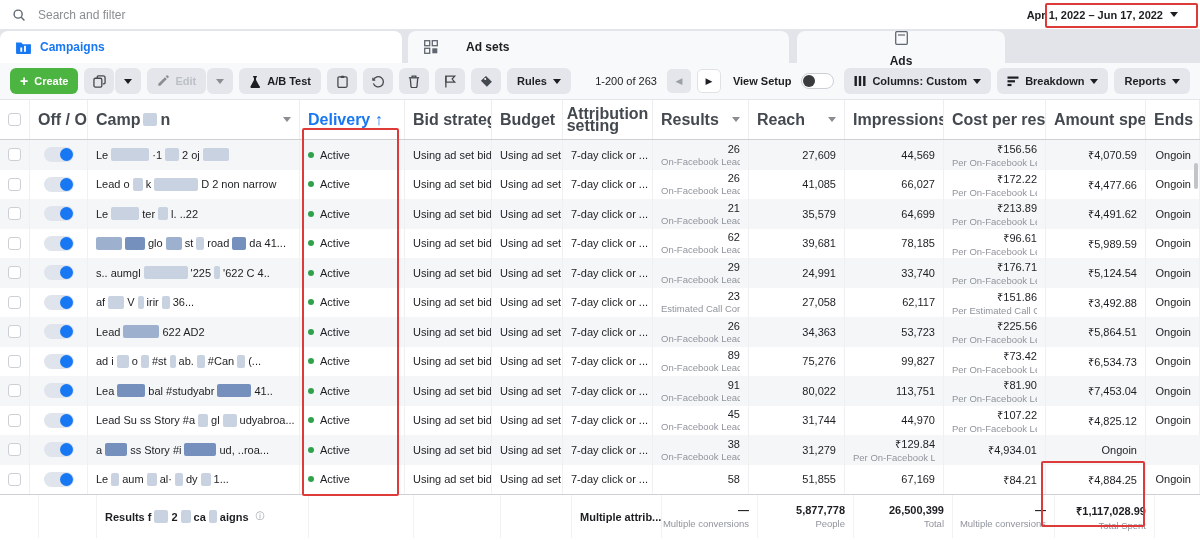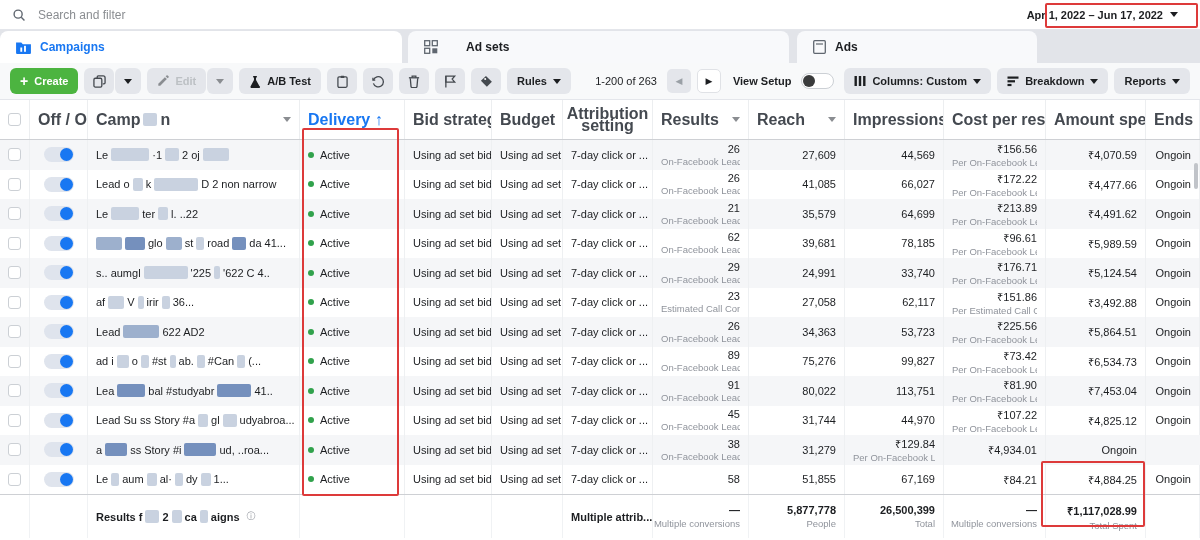--- a/index.html
+++ b/index.html
@@ -14,21 +14,21 @@
   .daterange{ display:flex; align-items:center; gap:7px; font-size:11px;
     font-weight:bold; color:#1c1e21; padding:3px 10px; cursor:pointer; }
 
   
   .tabbar{ height:33px; background:#e2e4e9; position:relative; }
   .tab{ position:absolute; bottom:0; height:32px; display:flex; align-items:center;
     gap:9px; padding:0 16px; font-size:12px; font-weight:bold;
     border-radius:8px 8px 0 0; color:#1c1e21; }
   .tab-campaigns{ left:0; width:402px; background:#fff; color:#1877f2; }
   .tab-adsets{ left:408px; width:381px; background:#f8f9fb;gap:28px; }
-  .tab-ads{ left:797px; width:240px; background:#f8f9fb; }
+  .tab-ads{ left:797px; width:208px; background:#f8f9fb;flex-direction:column; }
 
   
   .toolbar{ height:37px; background:#f8f9fa; display:flex; align-items:center;
     gap:6px; padding:0 10px; border-bottom:1px solid #e4e6eb; }
   .btn{ height:26px; background:#e4e6eb; border-radius:6px; display:inline-flex;
     align-items:center; gap:6px; padding:0 10px; font-size:11px; font-weight:bold;
     color:#1c1e21; cursor:pointer; white-space:nowrap; }
   .btn-green{ background:#4cb440; color:#fff; }
   .btn-ic{ width:30px; justify-content:center; padding:0; }
   .btn-caret{ width:26px; justify-content:center; padding:0; }
@@ -48,21 +48,21 @@
     border:1px solid #ccd0d5; position:relative; margin:0 4px; cursor:pointer; }
   .toggle-off .knob{ position:absolute; left:1px; top:1px; width:12px; height:12px;
     border-radius:50%; background:#3a3b3c; }
 
   
   .thead{ display:grid; height:40px; background:#fff; border-bottom:1px solid #ced0d4;
     font-size:16px; font-weight:bold; color:#444950; }
   .hcell{ display:flex; align-items:center; padding:0 8px; border-right:1px solid #eceef0;
     overflow:hidden; white-space:nowrap; }
   .hcell .hcaret{ margin-left:auto; } 
-  .hcell.center{ text-align:center; justify-content:center; white-space:normal; line-height:12px; }
+  .hcell.center{ text-align:left; justify-content:center; white-space:normal; line-height:12px; }
   .hblue{ color:#1877f2; }
   .trow{ display:grid; height:29.5px; background:#fff; }
   .trow.odd{ background:#f5f6f8; }
   .cell{ display:flex; align-items:center; padding:0 8px; font-size:11px;
     border-right:1px solid #eef0f2; overflow:hidden; white-space:nowrap; }
   .cell.right{ flex-direction:column; align-items:flex-end; justify-content:center; gap:1px; }
   .cell .sub{ font-size:9.5px; color:#90949c; max-width:100%; overflow:hidden; }
   .checkbox{ width:13px; height:13px; border:1.5px solid #ccd0d5; border-radius:3px;
     background:#fff; margin:0 auto; cursor:pointer; }
   .toggle-on{ width:30px; height:15px; border-radius:8px; background:#dfe4ed;
@@ -806,21 +806,21 @@
         </div>
         <div class="cell right">
           <span>₹84.21</span>
         </div>
         <div class="cell right">
           <span>₹4,884.25</span>
         </div>
         <div class="cell" style="justify-content: flex-end;">Ongoin</div>
       </div>
     </div>
-  <div class="tfoot" id="tfoot" style="grid-template-columns: 30px 58px 212px 105px 87px 71px 90px 96px 96px 99px 102px 100px 54px;">
+  <div class="tfoot" id="tfoot" style="grid-template-columns: 30px 58px 212px 105px 87px 71px 90px 96px 96px 99px 102px 100px 54px; padding-left: 9px;">
       <div class="fcell"></div>
       <div class="fcell"></div>
       <div class="fcell">
         <span class="frag">Results f</span>
         <span class="blur" style="width: 14px; background: rgb(201, 210, 224);"></span>
         <span class="frag">2</span>
         <span class="blur" style="width: 10px; background: rgb(201, 210, 224);"></span>
         <span class="frag">ca</span>
         <span class="blur" style="width: 8px; background: rgb(201, 210, 224);"></span>
         <span class="frag">aigns</span>

